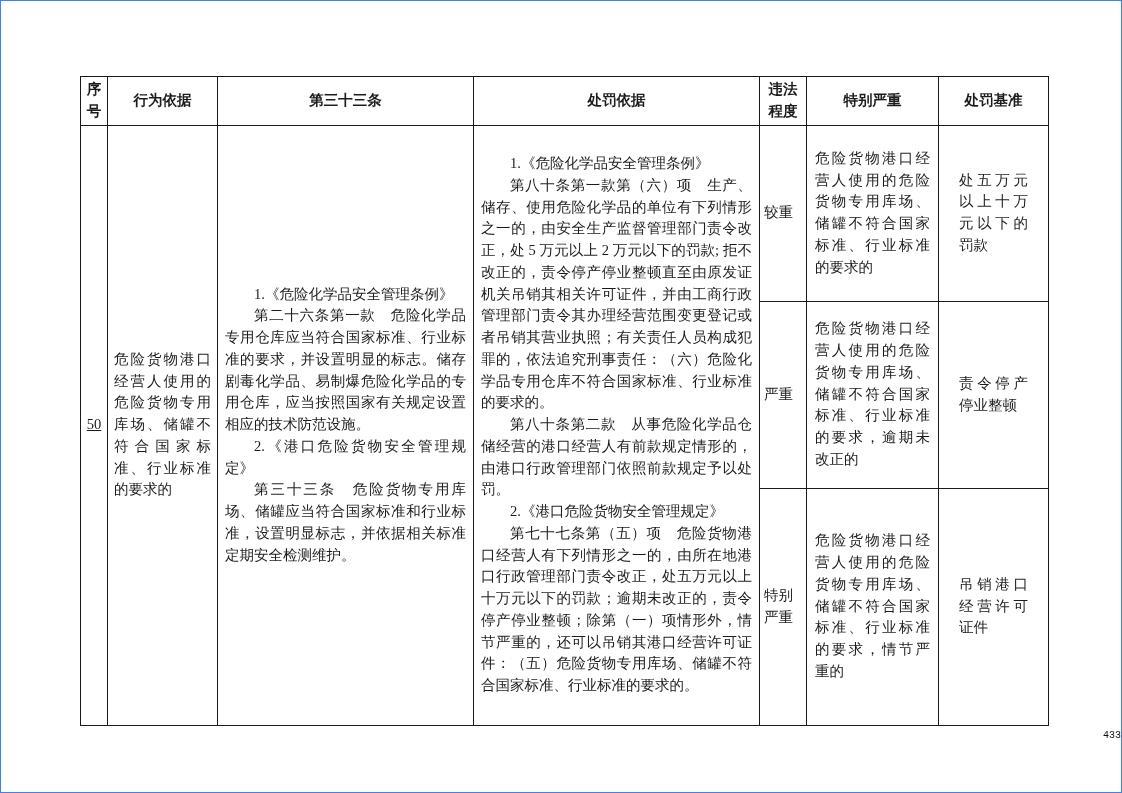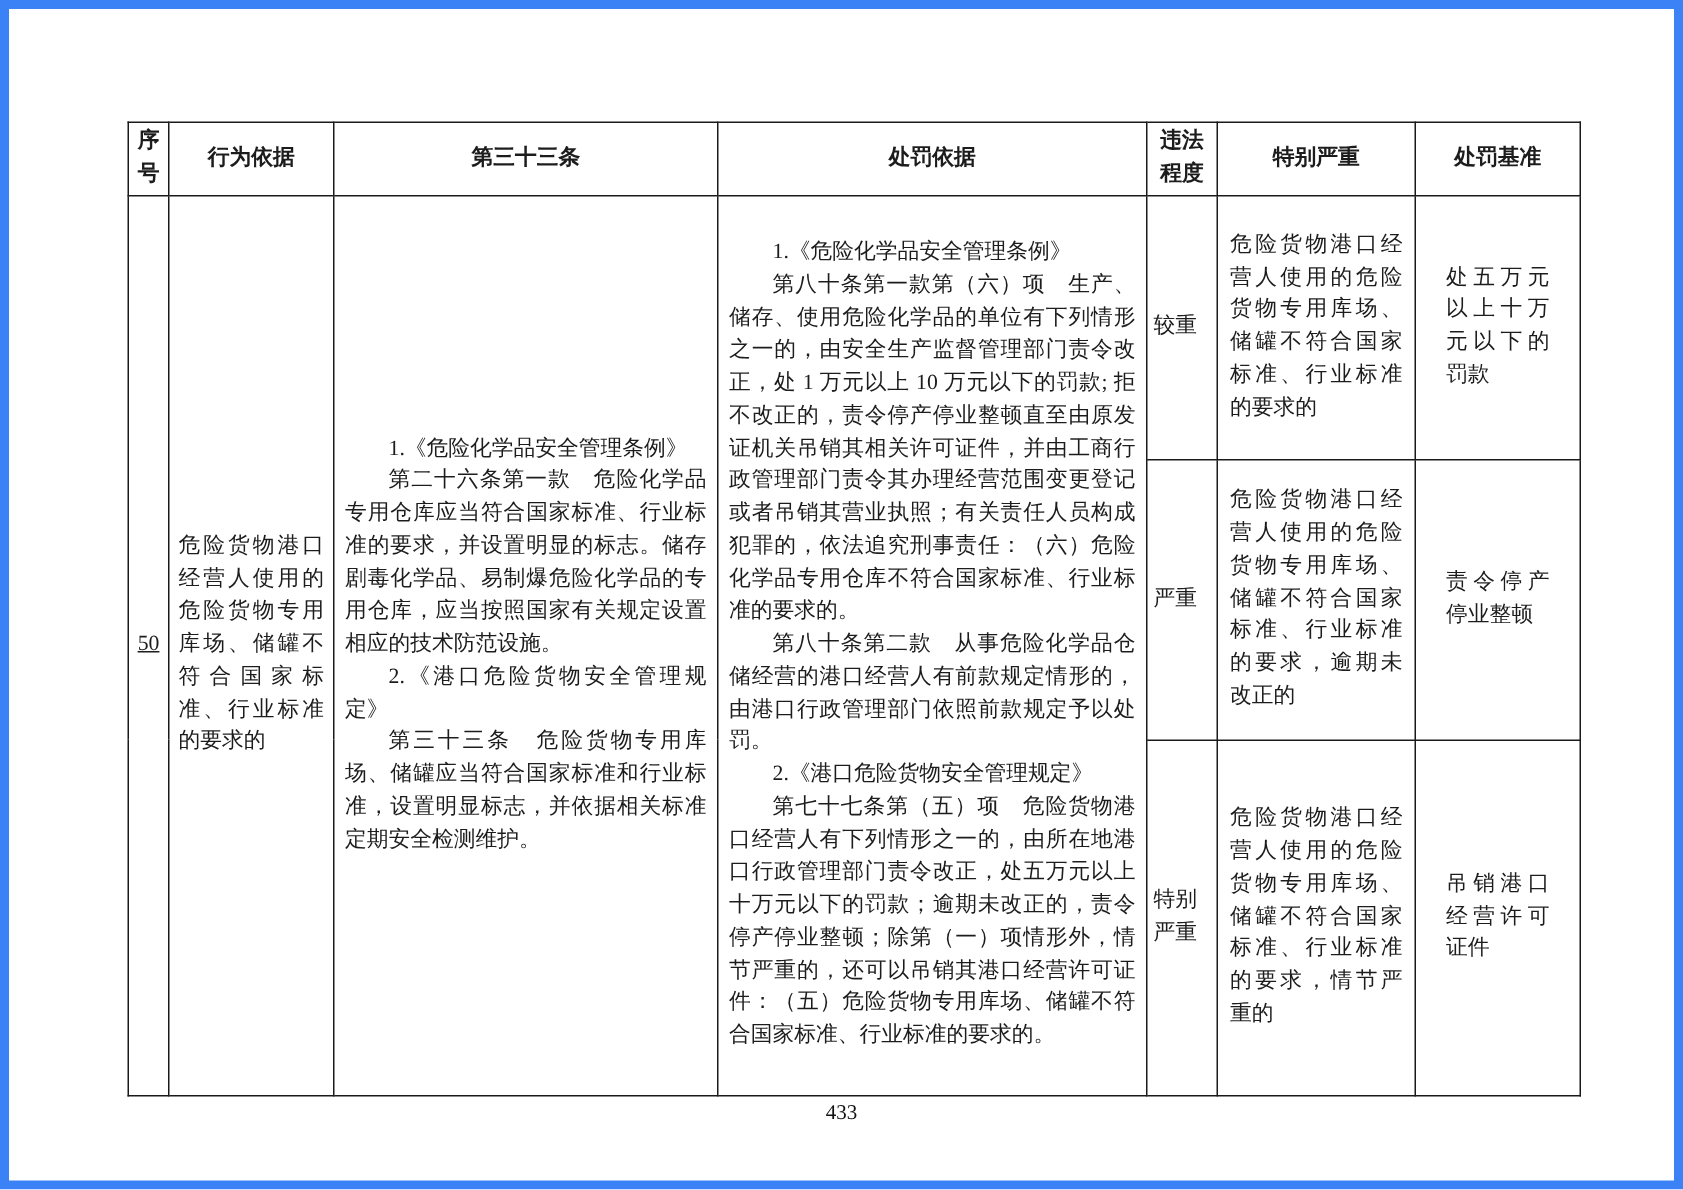--- a/index.html
+++ b/index.html
@@ -6,21 +6,21 @@
   html, body { background: #ffffff; }
   body {
     font-family: "Liberation Serif", "DejaVu Serif", serif;
     color: #1c1c1c;
   }
   .sheet {
     position: relative;
     width: 1122px;
     height: 793px;
     background: #ffffff;
-    border: 6px solid #3b82f6;
+    border: 1px solid #3b82f6;
     overflow: hidden;
   }
   table.rule-table {
     position: absolute;
     left: 79px;
     top: 75px;
     border-collapse: collapse;
     table-layout: fixed;
     width: 968px;
   }
@@ -67,23 +67,23 @@
   }
   .c-standard {
     text-align: justify;
     padding: 4px 20px;
   }
   .page-number {
     position: absolute;
     left: 0;
     right: 0;
     top: 729px;
-    text-align: center;
-    font-family: Liberation Serif, serif;
-    font-size: 14px;
+    text-align: right;
+    font-family: Liberation Mono, monospace;
+    font-size: 10px;
     color: #111;
   }
 </style>
 </head>
 <body>
 
 <div class="sheet">
 
   <table class="rule-table">
     <colgroup>
@@ -111,21 +111,21 @@
         <td class="c-serial" rowspan="3">50</td>
         <td class="c-behavior" rowspan="3">危险货物港口经营人使用的危险货物专用库场、储罐不符合国家标准、行业标准的要求的</td>
         <td class="c-basis" rowspan="3">
           <p>1.《危险化学品安全管理条例》</p>
           <p>第二十六条第一款　危险化学品专用仓库应当符合国家标准、行业标准的要求，并设置明显的标志。储存剧毒化学品、易制爆危险化学品的专用仓库，应当按照国家有关规定设置相应的技术防范设施。</p>
           <p>2.《港口危险货物安全管理规定》</p>
           <p>第三十三条　危险货物专用库场、储罐应当符合国家标准和行业标准，设置明显标志，并依据相关标准定期安全检测维护。</p>
         </td>
         <td class="c-basis" rowspan="3">
           <p>1.《危险化学品安全管理条例》</p>
-          <p>第八十条第一款第（六）项　生产、储存、使用危险化学品的单位有下列情形之一的，由安全生产监督管理部门责令改正，处 1 万元以上 10 万元以下的罚款; 拒不改正的，责令停产停业整顿直至由原发证机关吊销其相关许可证件，并由工商行政管理部门责令其办理经营范围变更登记或者吊销其营业执照；有关责任人员构成犯罪的，依法追究刑事责任：（六）危险化学品专用仓库不符合国家标准、行业标准的要求的。</p>
+          <p>第八十条第一款第（六）项　生产、储存、使用危险化学品的单位有下列情形之一的，由安全生产监督管理部门责令改正，处 5 万元以上 2 万元以下的罚款; 拒不改正的，责令停产停业整顿直至由原发证机关吊销其相关许可证件，并由工商行政管理部门责令其办理经营范围变更登记或者吊销其营业执照；有关责任人员构成犯罪的，依法追究刑事责任：（六）危险化学品专用仓库不符合国家标准、行业标准的要求的。</p>
           <p>第八十条第二款　从事危险化学品仓储经营的港口经营人有前款规定情形的，由港口行政管理部门依照前款规定予以处罚。</p>
           <p>2.《港口危险货物安全管理规定》</p>
           <p>第七十七条第（五）项　危险货物港口经营人有下列情形之一的，由所在地港口行政管理部门责令改正，处五万元以上十万元以下的罚款；逾期未改正的，责令停产停业整顿；除第（一）项情形外，情节严重的，还可以吊销其港口经营许可证件：（五）危险货物专用库场、储罐不符合国家标准、行业标准的要求的。</p>
         </td>
         <td class="c-degree">较重</td>
         <td class="c-circ">危险货物港口经营人使用的危险货物专用库场、储罐不符合国家标准、行业标准的要求的</td>
         <td class="c-standard">处五万元以上十万元以下的罚款</td>
       </tr>
       <tr class="row-2">
         <td class="c-degree">严重</td>

